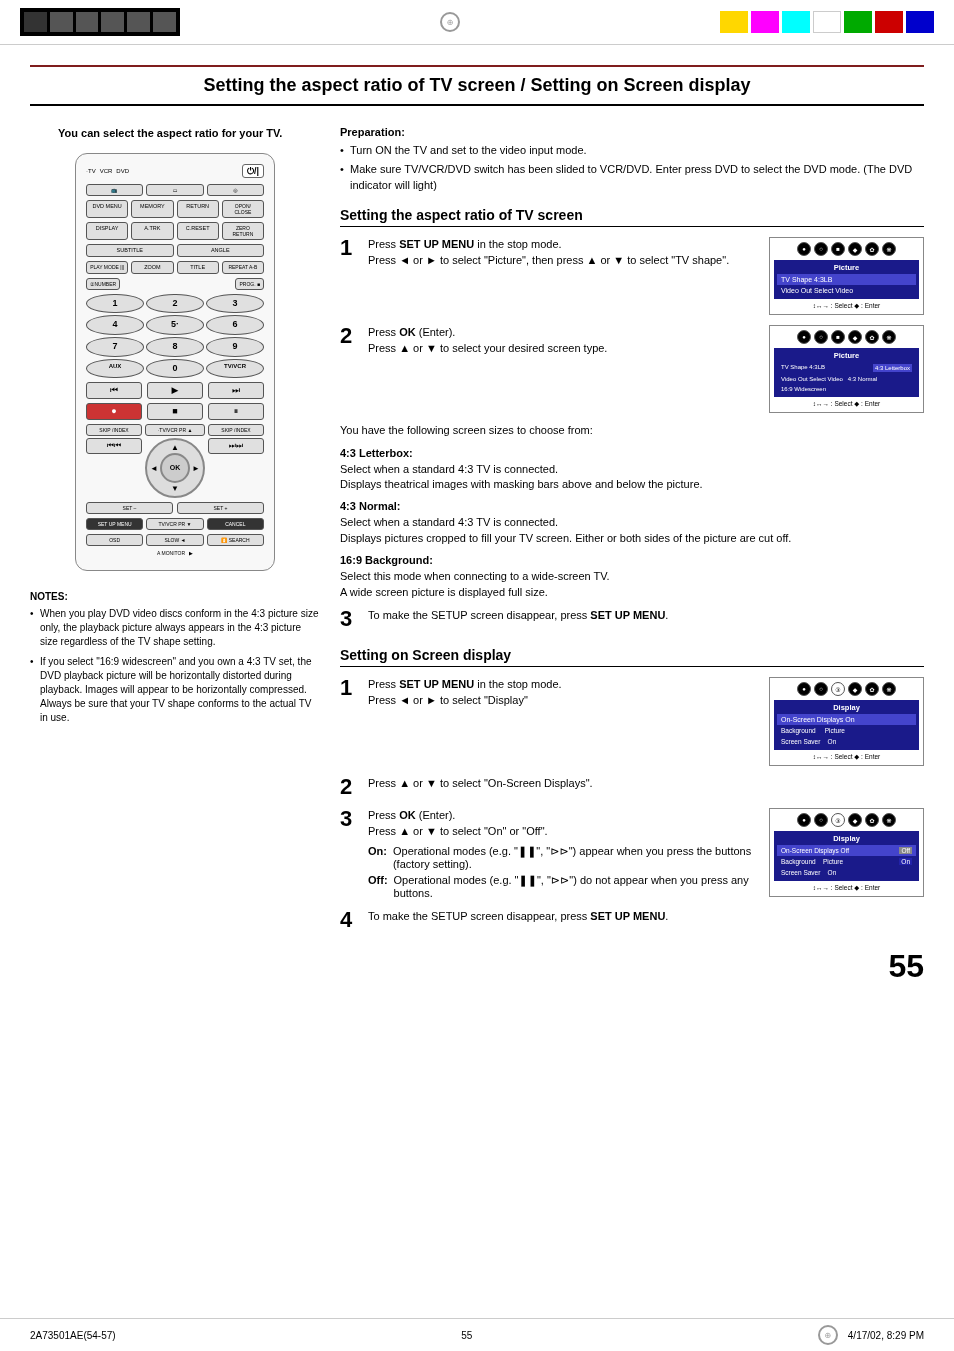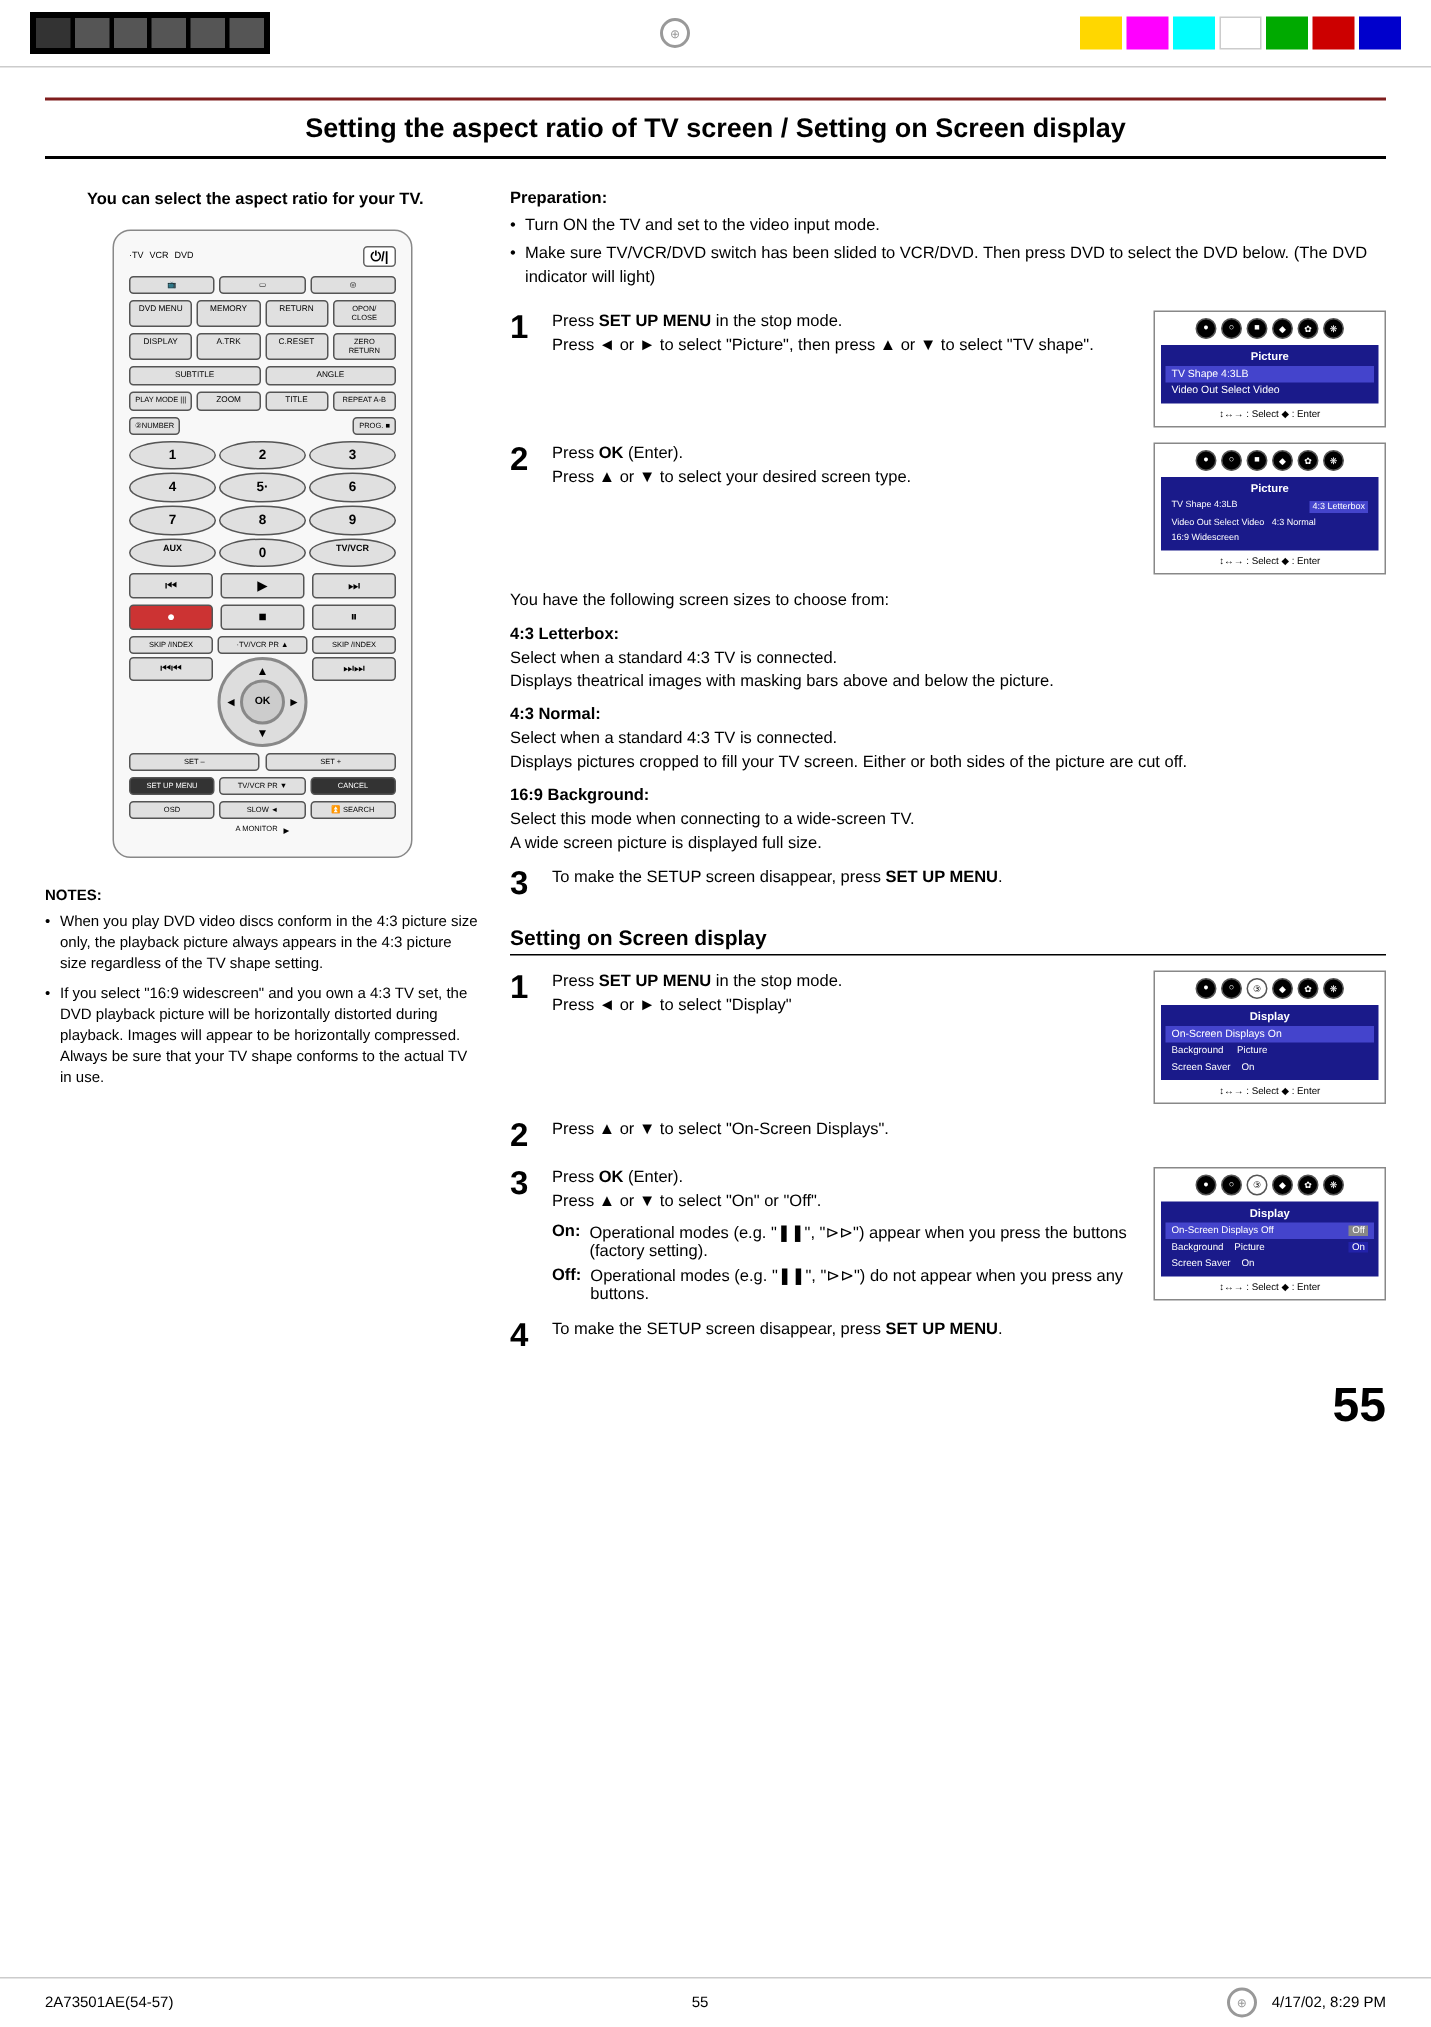--- a/index.html
+++ b/index.html
@@ -569,23 +569,24 @@
           <li>If you select "16:9 widescreen" and you own a 4:3 TV set, the DVD playback picture will be horizontally distorted during playback. Images will appear to be horizontally compressed. Always be sure that your TV shape conforms to the actual TV in use.</li>
         </ul>
       </div>
     </div>
 
     <div class="right-col">
 
       <div class="preparation-title">Preparation:</div>
       <ul class="prep-list">
         <li>Turn ON the TV and set to the video input mode.</li>
-        <li>Make sure TV/VCR/DVD switch has been slided to VCR/DVD. Then press DVD to select the DVD below. (The DVD indicator will light)</li>
+        <li>Make sure TV/VCR/DVD switch has been slided to VCR/DVD. Enter press DVD to select the DVD mode. (The DVD indicator will light)</li>
       </ul>
 
+      <div class="section-heading">Setting the aspect ratio of TV screen</div>
 
       <div class="step-main-row">
         <div class="step-number">1</div>
         <div class="step-text-block">
           <div style="font-size:11px;line-height:1.4;">Press <strong>SET UP MENU</strong> in the stop mode.<br>
           Press ◄ or ► to select "Picture", then press ▲ or ▼ to select "TV shape".</div>
         </div>
         <div class="step-image">
           <div class="screen-mock">
             <div class="screen-icons">

